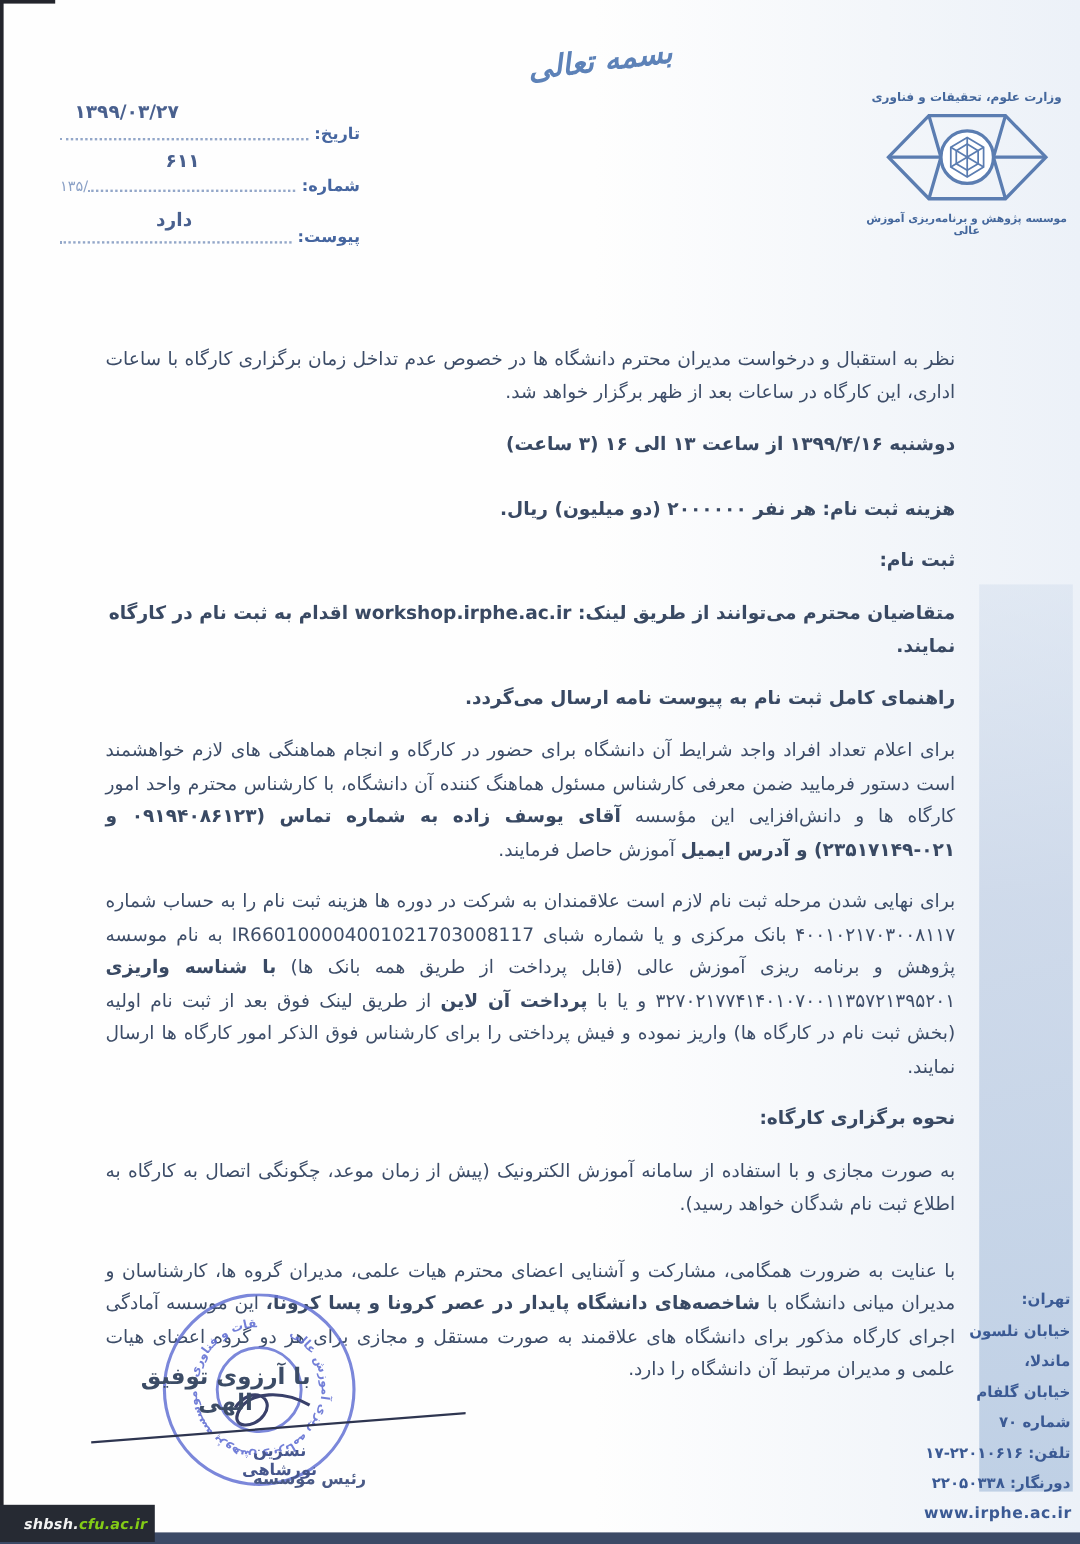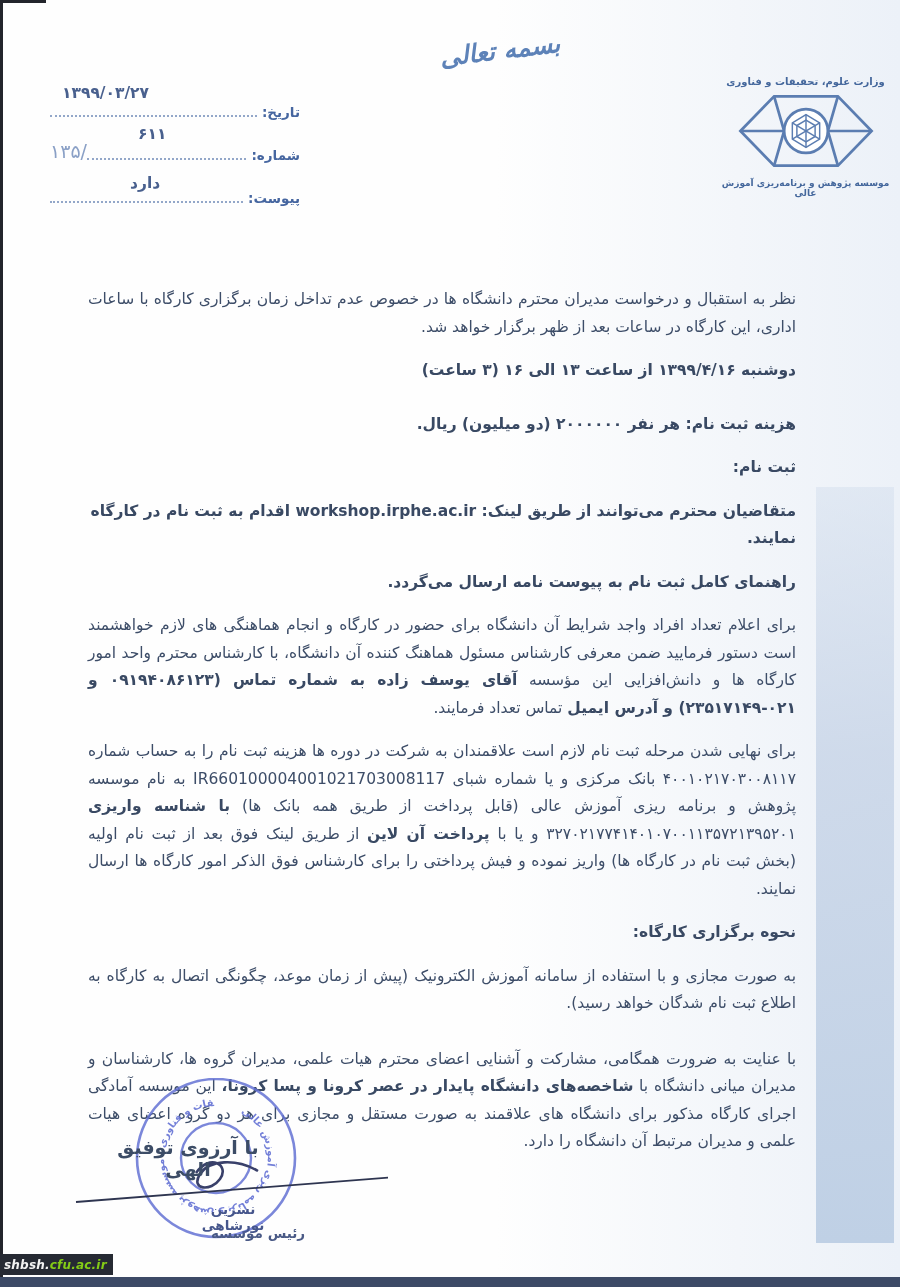--- a/index.html
+++ b/index.html
@@ -30,21 +30,21 @@
   }
   
   .ref-fields{position:absolute;left:50px;top:92px;width:250px;direction:rtl;}
   .field-row{position:relative;display:flex;align-items:flex-end;height:30px;margin-bottom:13px;}
   .field-label{font-size:13.5px;font-weight:700;color:#4666a0;white-space:nowrap;padding-bottom:2px;text-align:center;}
   .leader{flex:1;border-bottom:2px dotted #93a7c9;margin:0 5px 5px 0;height:1px;}
   .hand{position:absolute;font-size:15.5px;font-weight:700;color:#49608e;letter-spacing:1px;}
   .hand-date{left:12px;top:-8px;}
   .hand-number{left:88px;top:-10px;}
   .hand-attach{left:80px;top:-4px;}
-  .number-prefix{font-size:19px;color:#8aa0c6;padding-bottom:3px;direction:ltr;}
+  .number-prefix{font-size:12px;color:#8aa0c6;padding-bottom:3px;direction:ltr;}
   
   .logo-block{position:absolute;left:718px;top:76px;width:175px;text-align:center;}
   .logo-ministry{font-size:10px;font-weight:700;color:#44679c;margin-bottom:3px;}
   .logo-institute{font-size:9px;font-weight:700;color:#44679c;margin-top:2px;}
   
   .letter-body{
     position:absolute;left:72px;top:270px;width:740px;
     direction:rtl;text-align:justify;
     font-size:15.5px;line-height:27.5px;color:#3d4d68;
   }
@@ -66,21 +66,21 @@
     background:linear-gradient(180deg,rgba(208,220,236,0.45) 0%,rgba(199,212,231,0.8) 35%,#bfd0e5 100%);
   }
   .address{
     position:absolute;left:770px;top:1070px;width:122px;
     direction:rtl;text-align:right;
     font-size:12.5px;font-weight:700;color:#3b5a94;line-height:25.5px;
   }
   .address .site{font-size:13px;letter-spacing:.5px;direction:ltr;text-align:right;}
   
   .watermark{
-    position:absolute;left:0;top:1254px;height:21px;padding:0 6px 0 4px;
+    position:absolute;left:0;top:1254px;height:31px;padding:0 6px 0 20px;
     background:#262a33;display:flex;align-items:center;
     font-style:italic;font-weight:700;font-size:12px;letter-spacing:.2px;
   }
   .wm-prefix{color:#f2f2f2;}
   .wm-domain{color:#84cc16;}
 </style>
 </head>
 <body>
 
 <div class="page">
@@ -134,21 +134,21 @@
 
   <div class="blue-band"></div>
 
   <div class="letter-body">
     <p>نظر به استقبال و درخواست مدیران محترم دانشگاه ها در خصوص عدم تداخل زمان برگزاری کارگاه با ساعات اداری، این کارگاه در ساعات بعد از ظهر برگزار خواهد شد.</p>
     <p class="no-just b">دوشنبه ۱۳۹۹/۴/۱۶ از ساعت ۱۳ الی ۱۶ (۳ ساعت)</p>
     <p class="no-just b mt-lg">هزینه ثبت نام: هر نفر ۲۰۰۰۰۰۰ (دو میلیون) ریال.</p>
     <p class="no-just b">ثبت نام:</p>
     <p class="no-just b">متقاضیان محترم می‌توانند از طریق لینک: workshop.irphe.ac.ir اقدام به ثبت نام در کارگاه نمایند.</p>
     <p class="no-just b">راهنمای کامل ثبت نام به پیوست نامه ارسال می‌گردد.</p>
-    <p><span>برای اعلام تعداد افراد واجد شرایط آن دانشگاه برای حضور در کارگاه و انجام هماهنگی های لازم خواهشمند است دستور فرمایید ضمن معرفی کارشناس مسئول هماهنگ کننده آن دانشگاه، با کارشناس محترم واحد امور کارگاه ها و دانش‌افزایی این مؤسسه </span><span class="b">آقای یوسف زاده به شماره تماس (۰۹۱۹۴۰۸۶۱۲۳ و ۰۲۱-۲۳۵۱۷۱۴۹) و آدرس ایمیل</span><span> تماس تعداد فرمایند.</span></p>
+    <p><span>برای اعلام تعداد افراد واجد شرایط آن دانشگاه برای حضور در کارگاه و انجام هماهنگی های لازم خواهشمند است دستور فرمایید ضمن معرفی کارشناس مسئول هماهنگ کننده آن دانشگاه، با کارشناس محترم واحد امور کارگاه ها و دانش‌افزایی این مؤسسه </span><span class="b">آقای یوسف زاده به شماره تماس (۰۹۱۹۴۰۸۶۱۲۳ و ۰۲۱-۲۳۵۱۷۱۴۹) و آدرس ایمیل</span><span> آموزش حاصل فرمایند.</span></p>
     <p><span>برای نهایی شدن مرحله ثبت نام لازم است علاقمندان به شرکت در دوره ها هزینه ثبت نام را به حساب شماره ۴۰۰۱۰۲۱۷۰۳۰۰۸۱۱۷ بانک مرکزی و یا شماره شبای IR660100004001021703008117 به نام موسسه پژوهش و برنامه ریزی آموزش عالی (قابل پرداخت از طریق همه بانک ها) </span><span class="b">با شناسه واریزی</span><span> ۳۲۷۰۲۱۷۷۴۱۴۰۱۰۷۰۰۱۱۳۵۷۲۱۳۹۵۲۰۱ و یا با </span><span class="b">پرداخت آن لاین</span><span> از طریق لینک فوق بعد از ثبت نام اولیه (بخش ثبت نام در کارگاه ها) واریز نموده و فیش پرداختی را برای کارشناس فوق الذکر امور کارگاه ها ارسال نمایند.</span></p>
     <p class="no-just b">نحوه برگزاری کارگاه:</p>
     <p>به صورت مجازی و با استفاده از سامانه آموزش الکترونیک (پیش از زمان موعد، چگونگی اتصال به کارگاه به اطلاع ثبت نام شدگان خواهد رسید).</p>
     <p class="mt-xl"><span>با عنایت به ضرورت همگامی، مشارکت و آشنایی اعضای محترم هیات علمی، مدیران گروه ها، کارشناسان و مدیران میانی دانشگاه با </span><span class="b">شاخصه‌های دانشگاه پایدار در عصر کرونا و پسا کرونا،</span><span> این موسسه آمادگی اجرای کارگاه مذکور برای دانشگاه های علاقمند به صورت مستقل و مجازی برای هر دو گروه اعضای هیات علمی و مدیران مرتبط آن دانشگاه را دارد.</span></p>
   </div>
 
   <svg class="stamp-svg" width="320" height="180" viewBox="0 0 320 180">
     <defs>
       <path id="ringPath" d="M 148 28 a 52 52 0 1 1 -0.1 0" fill="none"></path>
     </defs>
@@ -157,19 +157,27 @@
     <text font-size="10" fill="#6472d4" opacity="0.9" font-weight="bold">
       <textPath href="#ringPath" startOffset="8%">وزارت علوم، تحقیقات و فناوری ـ موسسه پژوهش و برنامه ریزی آموزش عالی</textPath>
     </text>
     <path d="M128,95 c14,-20 34,-8 24,6 c-9,13 -30,11 -20,-5 c9,-14 36,-16 58,-3" fill="none" stroke="#39406a" stroke-width="2.6"></path>
     <path d="M8,124 L585,79" fill="none" stroke="#2e3550" stroke-width="1.8"></path>
   </svg>
   <div class="blessing">با آرزوی توفیق الهی</div>
   <div class="sig-name">نسرین نورشاهی</div>
   <div class="sig-title">رئیس موسسه</div>
 
+  <div class="address">
+    <div>تهران:</div>
+    <div>خیابان نلسون ماندلا،</div>
+    <div>خیابان گلفام شماره ۷۰</div>
+    <div><span>تلفن: </span><span dir="ltr">۱۷-۲۲۰۱۰۶۱۶</span></div>
+    <div><span>دورنگار: </span><span dir="ltr">۲۲۰۵۰۳۳۸</span></div>
+    <div class="site">www.irphe.ac.ir</div>
+  </div>
 
   <div class="watermark">
     <span class="wm-prefix">shbsh.</span>
       <span class="wm-domain">cfu.ac.ir</span>
   </div>
 
 </div>
 
 </body></html>

